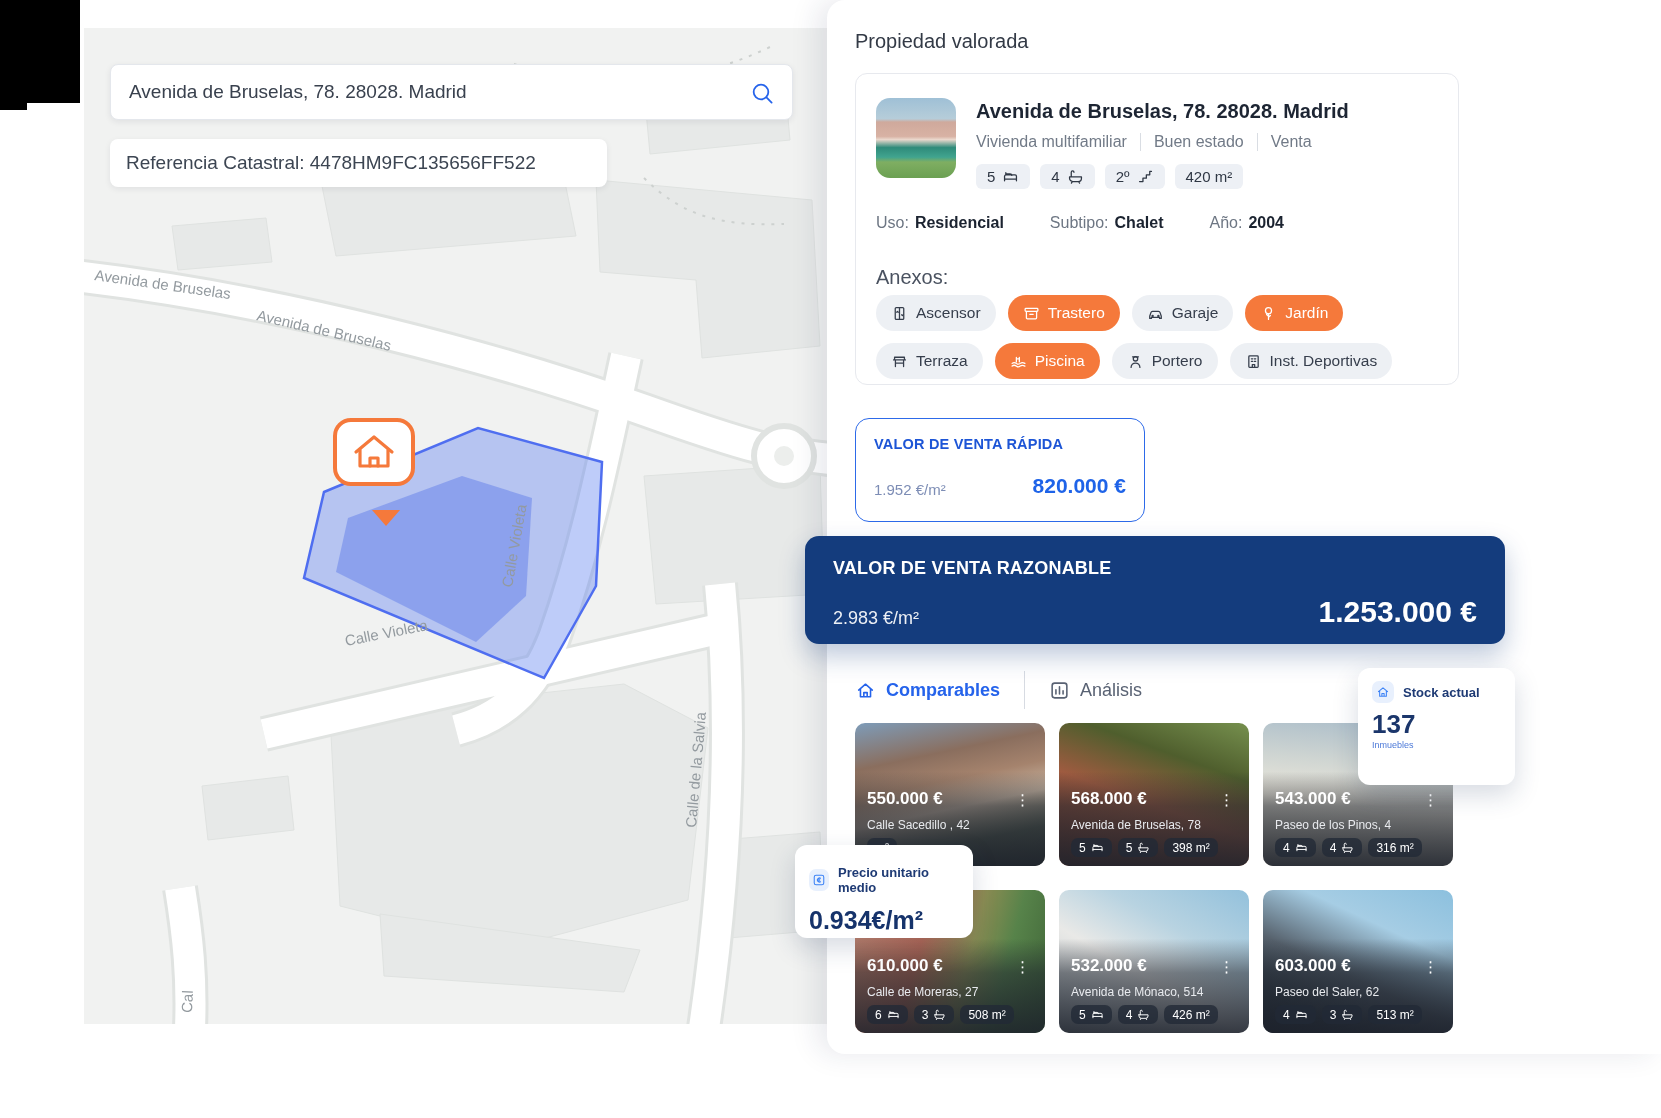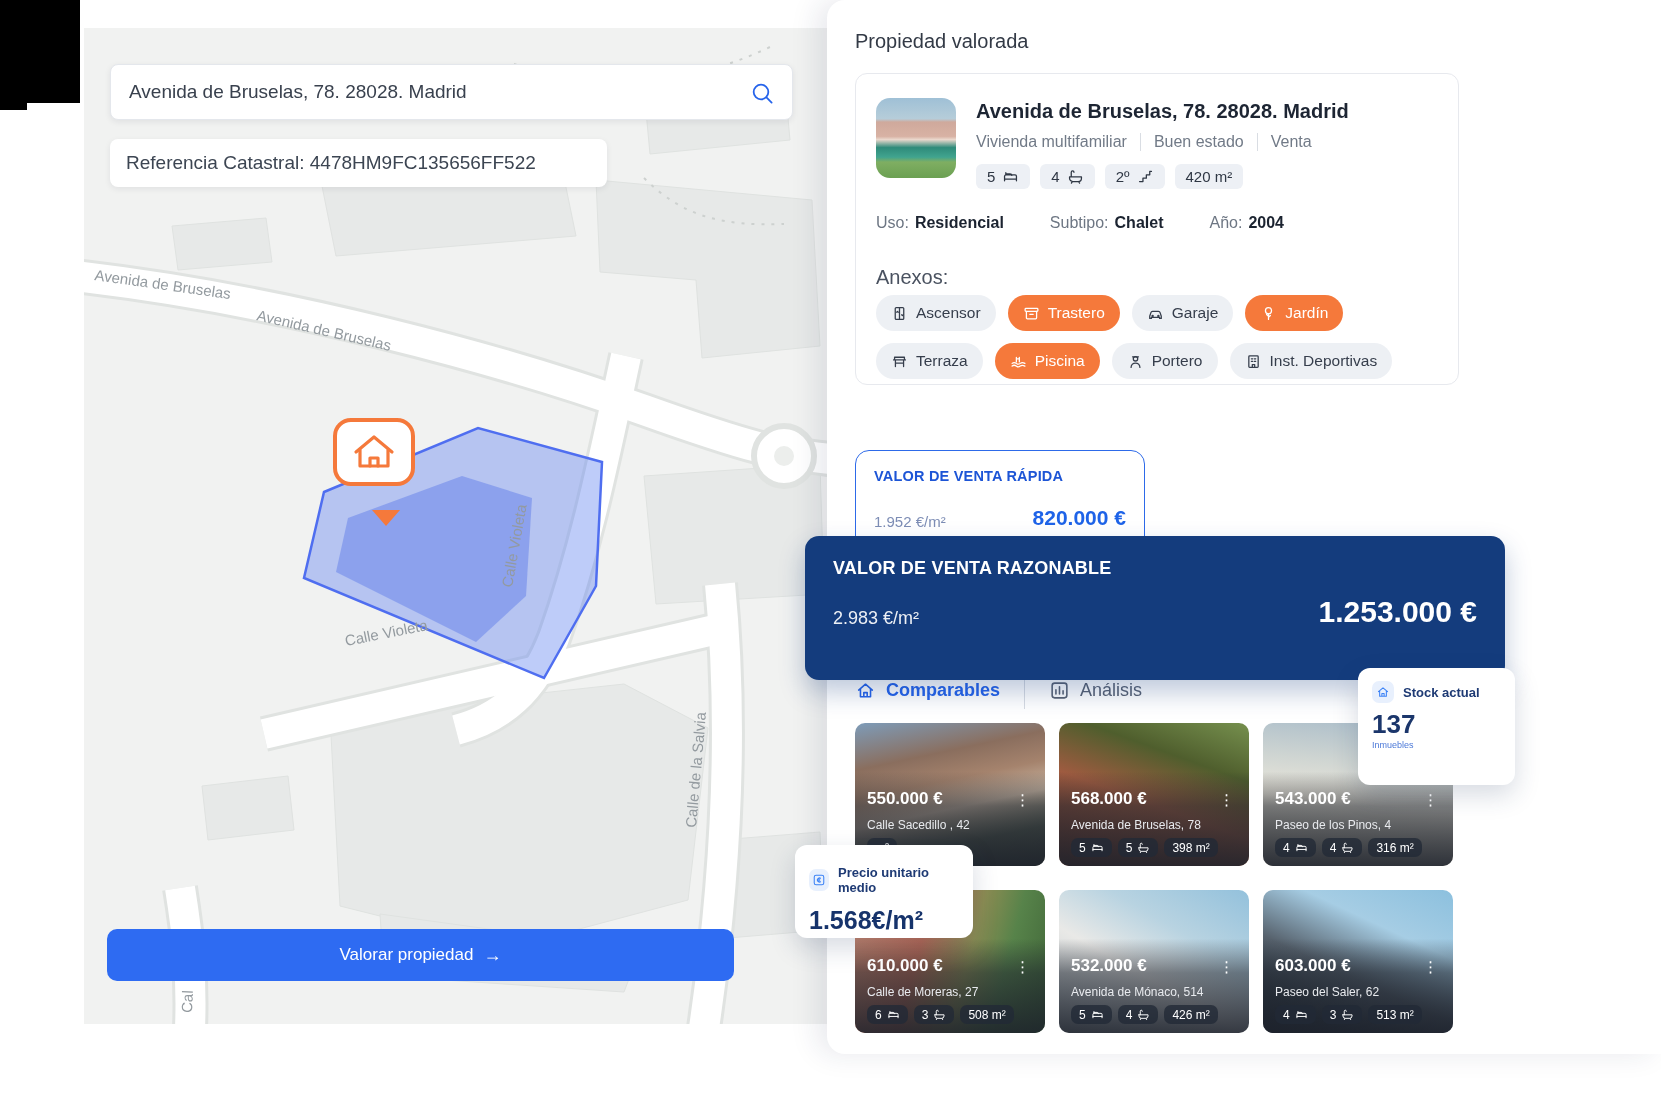--- a/index.html
+++ b/index.html
@@ -54,28 +54,28 @@
   .anexos-label { position:absolute; left:20px; top:192px; font-size:20px; color:#4a5260; }
   .anexos-row1 { position:absolute; left:20px; top:221px; display:flex; gap:12px; }
   .anexos-row2 { position:absolute; left:20px; top:269px; display:flex; gap:12px; }
   .chip { display:inline-flex; align-items:center; gap:8px; height:36px; padding:0 15px;
     background:#edf0f4; color:#363e4c; border-radius:18px; font-size:15.5px; cursor:pointer; }
   .chip .icon { width:17px; height:17px; }
   .chip.on { background:#f5793b; color:#fff; }
 
   .value-box { position:absolute; top:418px; height:104px; border:1.5px solid #2d6ae9; border-radius:14px;
     background:#fff; padding:17px 18px 14px; }
-  .value-box.b1 { left:28px; width:290px;margin-top:32px; }
+  .value-box.b1 { left:28px; width:290px; }
   .value-box.b2 { left:341px; width:292px; }
   .vb-title { font-size:14.5px; font-weight:700; color:#1d55d6; letter-spacing:.2px; }
   .vb-row { display:flex; align-items:flex-end; justify-content:space-between; margin-top:22px; }
   .vb-unit { font-size:15px; color:#7d8db5; }
   .vb-total { font-size:21px; font-weight:700; color:#1e63e8; }
 
-  .banner { position:absolute; left:-22px; top:536px; width:700px; height:144px; background:#143c7d;
+  .banner { position:absolute; left:-22px; top:536px; width:700px; height:108px; background:#143c7d;
     border-radius:14px; box-shadow:0 12px 26px rgba(21,60,125,.28); padding:22px 28px 18px; z-index:6; }
   .banner-title { color:#fff; font-size:18px; font-weight:700; letter-spacing:.2px; }
   .banner-row { display:flex; align-items:flex-end; justify-content:space-between; margin-top:16px; }
   .banner-unit { color:rgba(255,255,255,.92); font-size:18px; }
   .banner-total { color:#fff; font-size:30px; font-weight:700; }
 
   .tabs { position:absolute; left:28px; top:672px; display:flex; align-items:center; height:36px; }
   .tab { display:flex; align-items:center; gap:10px; font-size:18px; color:#596273; cursor:pointer; }
   .tab .icon { width:21px; height:21px; }
   .tab.on { color:#2563eb; font-weight:600; }
@@ -250,24 +250,20 @@
         <svg viewBox="0 0 22 22">
           <use href="#i-search"></use>
         </svg>
       </span>
   </div>
 
   <div class="ref-box">
     <span>Referencia Catastral: 4478HM9FC135656FF522</span>
   </div>
 
-  <button class="valorar-btn">
-    <span>Valorar propiedad</span>
-    <span class="arr">→</span>
-  </button>
 
   <div class="panel">
     <div class="panel-title">Propiedad valorada</div>
 
     <div class="summary-card">
       <div class="thumb"></div>
       <div class="sum-head">
         <div class="sum-title">Avenida de Bruselas, 78. 28028. Madrid</div>
         <div class="sum-meta">
           <span>Vivienda multifamiliar</span>
@@ -608,16 +604,16 @@
 
   <div class="float-card precio-card">
     <div class="fc-head">
       <span class="fc-icon">
           <svg viewBox="0 0 20 20" style="stroke:currentColor;fill:none;stroke-width:1.5;stroke-linecap:round;stroke-linejoin:round">
             <use href="#i-tag"></use>
           </svg>
         </span>
       <span class="fc-title">Precio unitario medio</span>
     </div>
-    <div class="precio-value">1.568€/m²</div>
+    <div class="precio-value">0.934€/m²</div>
   </div>
 
 </div>
 
 </body></html>

